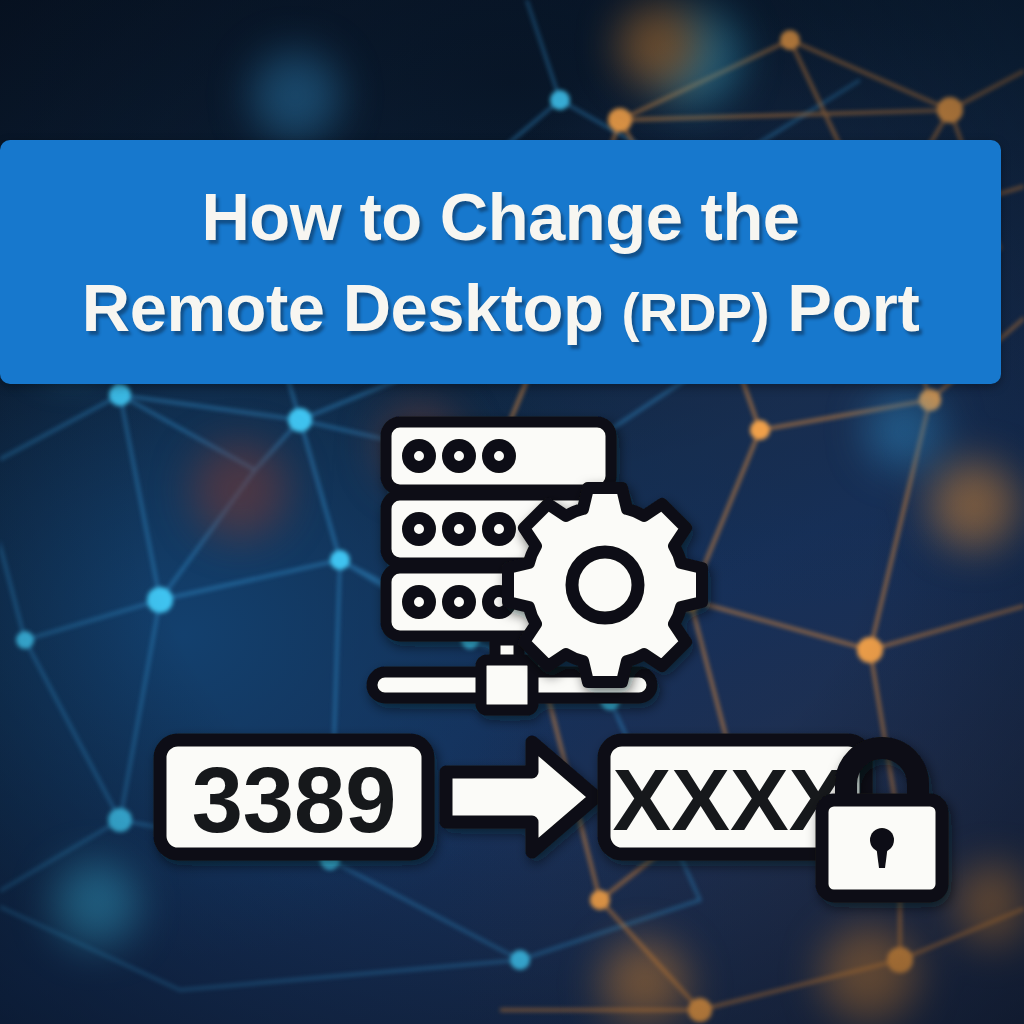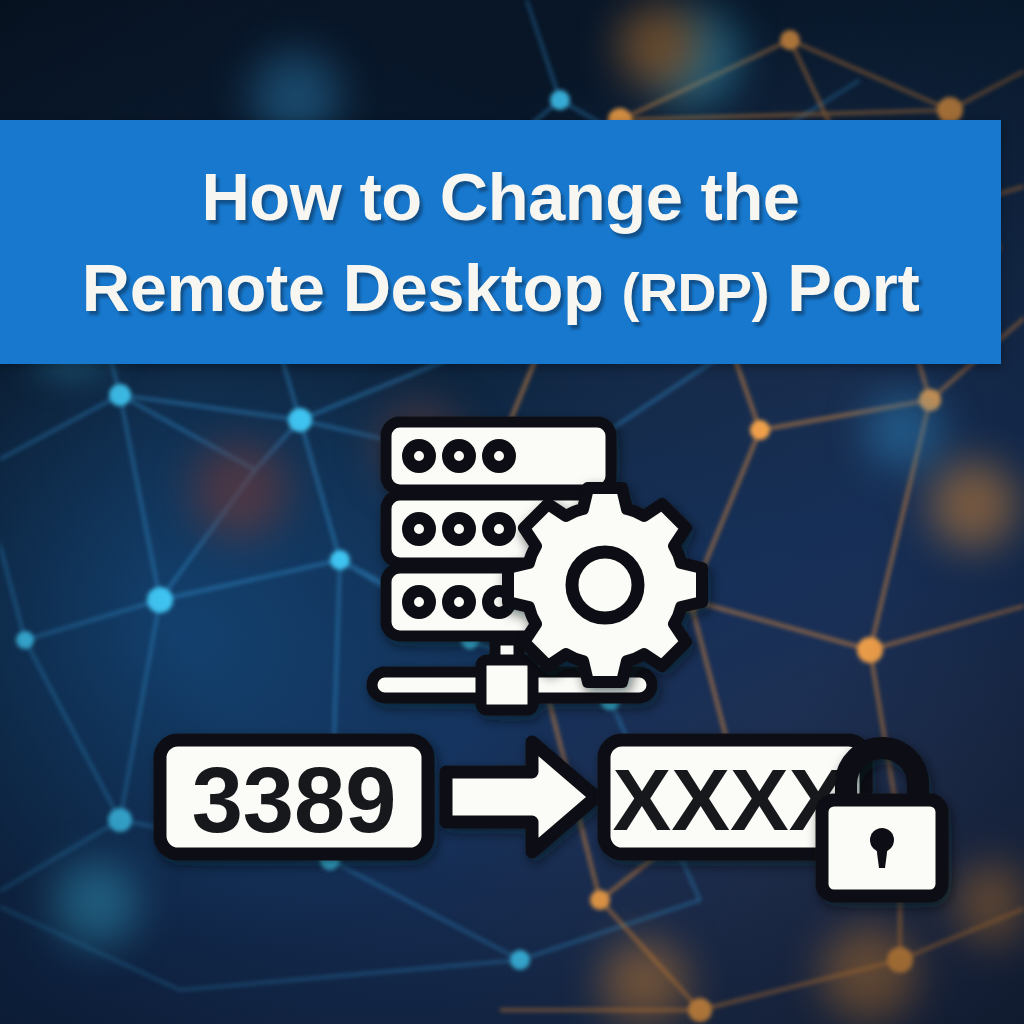--- a/index.html
+++ b/index.html
@@ -27,25 +27,26 @@
   .bg-svg { position:absolute; inset:0; }
   .blur-sm { filter: blur(2.2px); }
   .blur-xl { filter: blur(20px); }
   .bg-vignette {
     position:absolute; inset:0;
     background: radial-gradient(ellipse 78% 70% at 50% 50%, rgba(0,0,0,0) 45%, rgba(2,8,18,0.55) 100%);
   }
 
   
   #banner {
-    position:absolute; left:0; top:120px; width:1001px; height:244px;
+    position:absolute; left:0; top:140px; width:1001px; height:244px;
     background:#1778cd;
     display:flex; flex-direction:column;
     align-items:center; justify-content:center;
     box-shadow: 0 3px 10px rgba(0,0,0,0.35);
+    border-radius: 10px;
   }
   .title-line {
     color:#f7f6f1;
     font-weight:bold;
     letter-spacing:-0.5px;
     white-space:nowrap;
     text-shadow: 3px 4px 3px rgba(10,30,55,0.45);
     line-height:1.06;
   }
   #title-line-1 { font-size:67px; }

